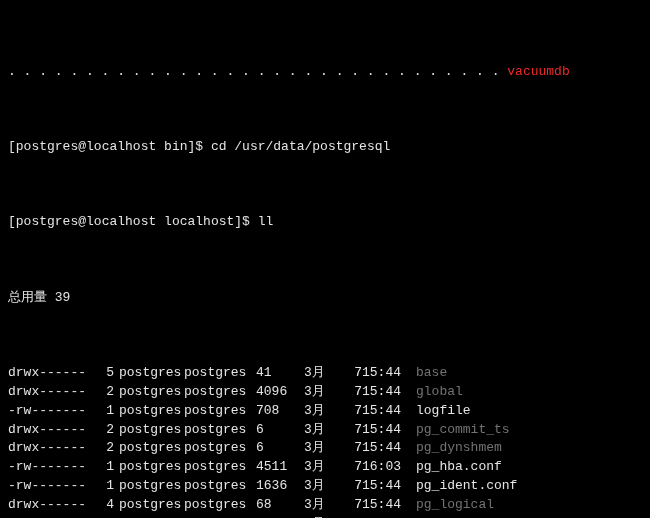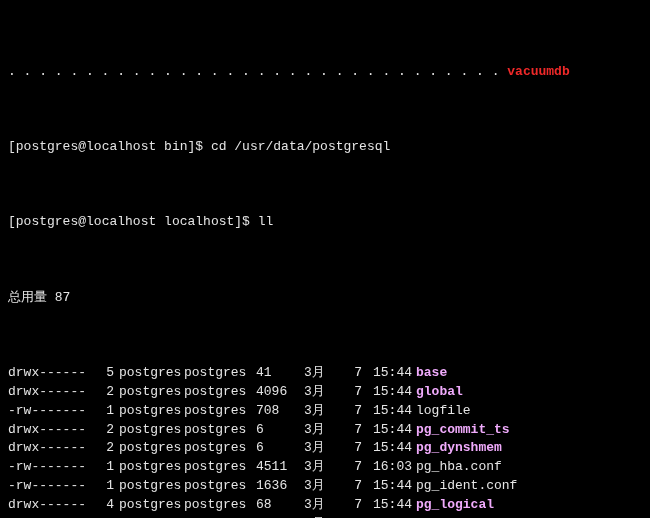--- a/index.html
+++ b/index.html
@@ -1,28 +1,28 @@
 <!DOCTYPE html>
 <html><head>
 <meta charset="utf-8">
 <style>
   html,body{margin:0;padding:0;background:#000;color:#ccc;font-family:Consolas,"Courier New",monospace;font-size:13px;line-height:1.45;width:650px;height:518px;overflow:hidden}
   .term{padding:6px 8px;white-space:pre;position:relative}
   .row{display:flex}
   .c-white{color:#e5e5e5}
-  .c-cyan{color:#f0abfc;font-weight:bold}
-  .c-red{color:#ef2929;font-weight:bold}
+  .c-cyan{color:#737373;font-weight:normal}
+  .c-red{color:#ef2929;font-weight:normal}
   .col-perm{width:88px}
   .col-link{width:18px;text-align:right}
   .col-own{width:65px;padding-left:5px}
   .col-grp{width:72px}
   .col-size{width:48px;}
   .col-mon{width:34px;}
   .col-day{width:24px;text-align:right}
-  .col-time{width:50px;text-align:right}
+  .col-time{width:50px;text-align:left}
   .col-name{padding-left:4px}
 </style>
 </head>
 <body>
 
 <div class="term">
 
   <div class="row">
     <span class="c-white">. . . . . . . . . . . . . . . . . . . . . . . . . . . . . . . . </span>
     <span class="c-red">vacuumdb</span>
@@ -32,21 +32,21 @@
     <span class="c-white">[<span>postgres</span>@<span>localhost</span> <span>bin</span>]$ </span>
     <span class="c-white">cd /usr/data/postgresql</span>
   </div>
 
   <div class="row">
     <span class="c-white">[<span>postgres</span>@<span>localhost</span> <span>localhost</span>]$ </span>
     <span class="c-white">ll</span>
   </div>
 
   <div class="row">
-    <span class="c-white"><span>总用量 </span><span>87</span></span>
+    <span class="c-white"><span>总用量 </span><span>39</span></span>
   </div>
 
   <div id="listing"><div class="row"><span class="col-perm c-white">drwx------</span><span class="col-link c-white">5</span><span class="col-own c-white">postgres</span><span class="col-grp c-white">postgres</span><span class="col-size c-white">41</span><span class="col-mon c-white">3月</span><span class="col-day c-white">7</span><span class="col-time c-white">15:44</span><span class="col-name c-cyan">base</span></div><div class="row"><span class="col-perm c-white">drwx------</span><span class="col-link c-white">2</span><span class="col-own c-white">postgres</span><span class="col-grp c-white">postgres</span><span class="col-size c-white">4096</span><span class="col-mon c-white">3月</span><span class="col-day c-white">7</span><span class="col-time c-white">15:44</span><span class="col-name c-cyan">global</span></div><div class="row"><span class="col-perm c-white">-rw-------</span><span class="col-link c-white">1</span><span class="col-own c-white">postgres</span><span class="col-grp c-white">postgres</span><span class="col-size c-white">708</span><span class="col-mon c-white">3月</span><span class="col-day c-white">7</span><span class="col-time c-white">15:44</span><span class="col-name c-white">logfile</span></div><div class="row"><span class="col-perm c-white">drwx------</span><span class="col-link c-white">2</span><span class="col-own c-white">postgres</span><span class="col-grp c-white">postgres</span><span class="col-size c-white">6</span><span class="col-mon c-white">3月</span><span class="col-day c-white">7</span><span class="col-time c-white">15:44</span><span class="col-name c-cyan">pg_commit_ts</span></div><div class="row"><span class="col-perm c-white">drwx------</span><span class="col-link c-white">2</span><span class="col-own c-white">postgres</span><span class="col-grp c-white">postgres</span><span class="col-size c-white">6</span><span class="col-mon c-white">3月</span><span class="col-day c-white">7</span><span class="col-time c-white">15:44</span><span class="col-name c-cyan">pg_dynshmem</span></div><div class="row"><span class="col-perm c-white">-rw-------</span><span class="col-link c-white">1</span><span class="col-own c-white">postgres</span><span class="col-grp c-white">postgres</span><span class="col-size c-white">4511</span><span class="col-mon c-white">3月</span><span class="col-day c-white">7</span><span class="col-time c-white">16:03</span><span class="col-name c-white">pg_hba.conf</span></div><div class="row"><span class="col-perm c-white">-rw-------</span><span class="col-link c-white">1</span><span class="col-own c-white">postgres</span><span class="col-grp c-white">postgres</span><span class="col-size c-white">1636</span><span class="col-mon c-white">3月</span><span class="col-day c-white">7</span><span class="col-time c-white">15:44</span><span class="col-name c-white">pg_ident.conf</span></div><div class="row"><span class="col-perm c-white">drwx------</span><span class="col-link c-white">4</span><span class="col-own c-white">postgres</span><span class="col-grp c-white">postgres</span><span class="col-size c-white">68</span><span class="col-mon c-white">3月</span><span class="col-day c-white">7</span><span class="col-time c-white">15:44</span><span class="col-name c-cyan">pg_logical</span></div><div class="row"><span class="col-perm c-white">drwx------</span><span class="col-link c-white">4</span><span class="col-own c-white">postgres</span><span class="col-grp c-white">postgres</span><span class="col-size c-white">36</span><span class="col-mon c-white">3月</span><span class="col-day c-white">7</span><span class="col-time c-white">15:44</span><span class="col-name c-cyan">pg_multixact</span></div></div>
 
   
 
   
 </div>
 
 </body></html>

